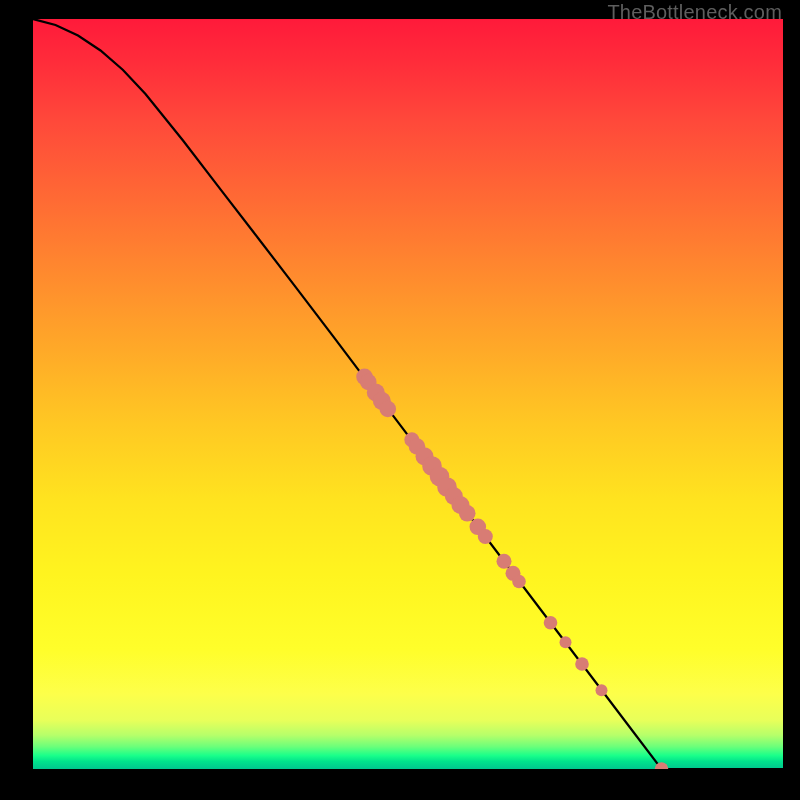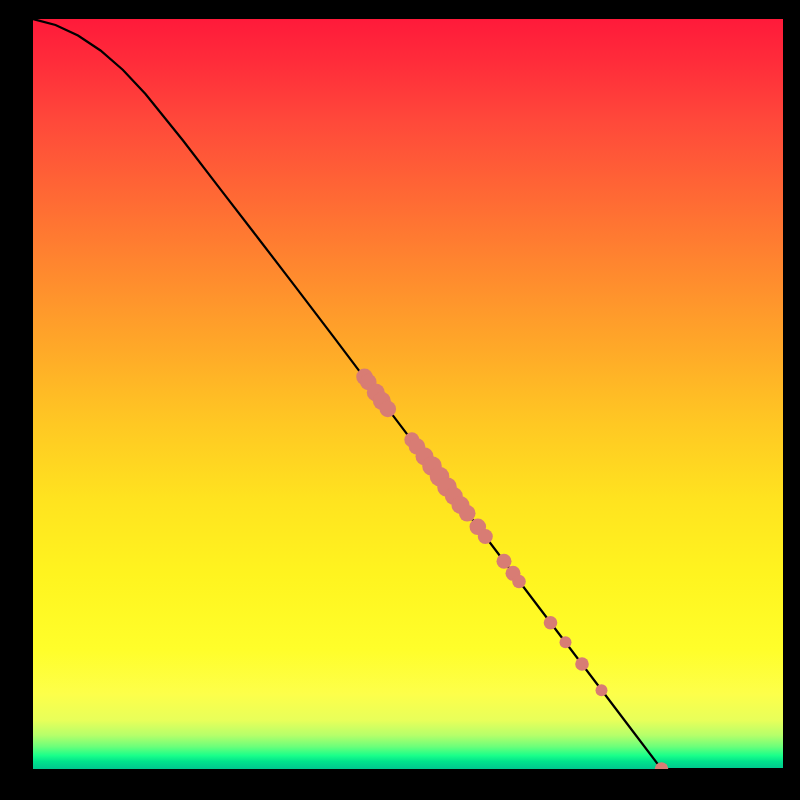--- a/index.html
+++ b/index.html
@@ -95,13 +95,14 @@
           <circle cx="480.0" cy="554.3" r="7.5" class="pt" fill="#d87c74"></circle>
           <circle cx="486.0" cy="562.5" r="6.8" class="pt" fill="#d87c74"></circle>
           <circle cx="517.5" cy="603.8" r="6.8" class="pt" fill="#d87c74"></circle>
           <circle cx="532.5" cy="623.3" r="6.0" class="pt" fill="#d87c74"></circle>
           <circle cx="549.0" cy="645.0" r="6.8" class="pt" fill="#d87c74"></circle>
           <circle cx="568.5" cy="671.3" r="6.0" class="pt" fill="#d87c74"></circle>
           <circle cx="628.5" cy="750.0" r="6.8" class="pt" fill="#d87c74"></circle>
         </g>
     </svg>
   </div>
+  <div class="watermark">TheBottleneck.com</div>
 </div>
 
 </body></html>

